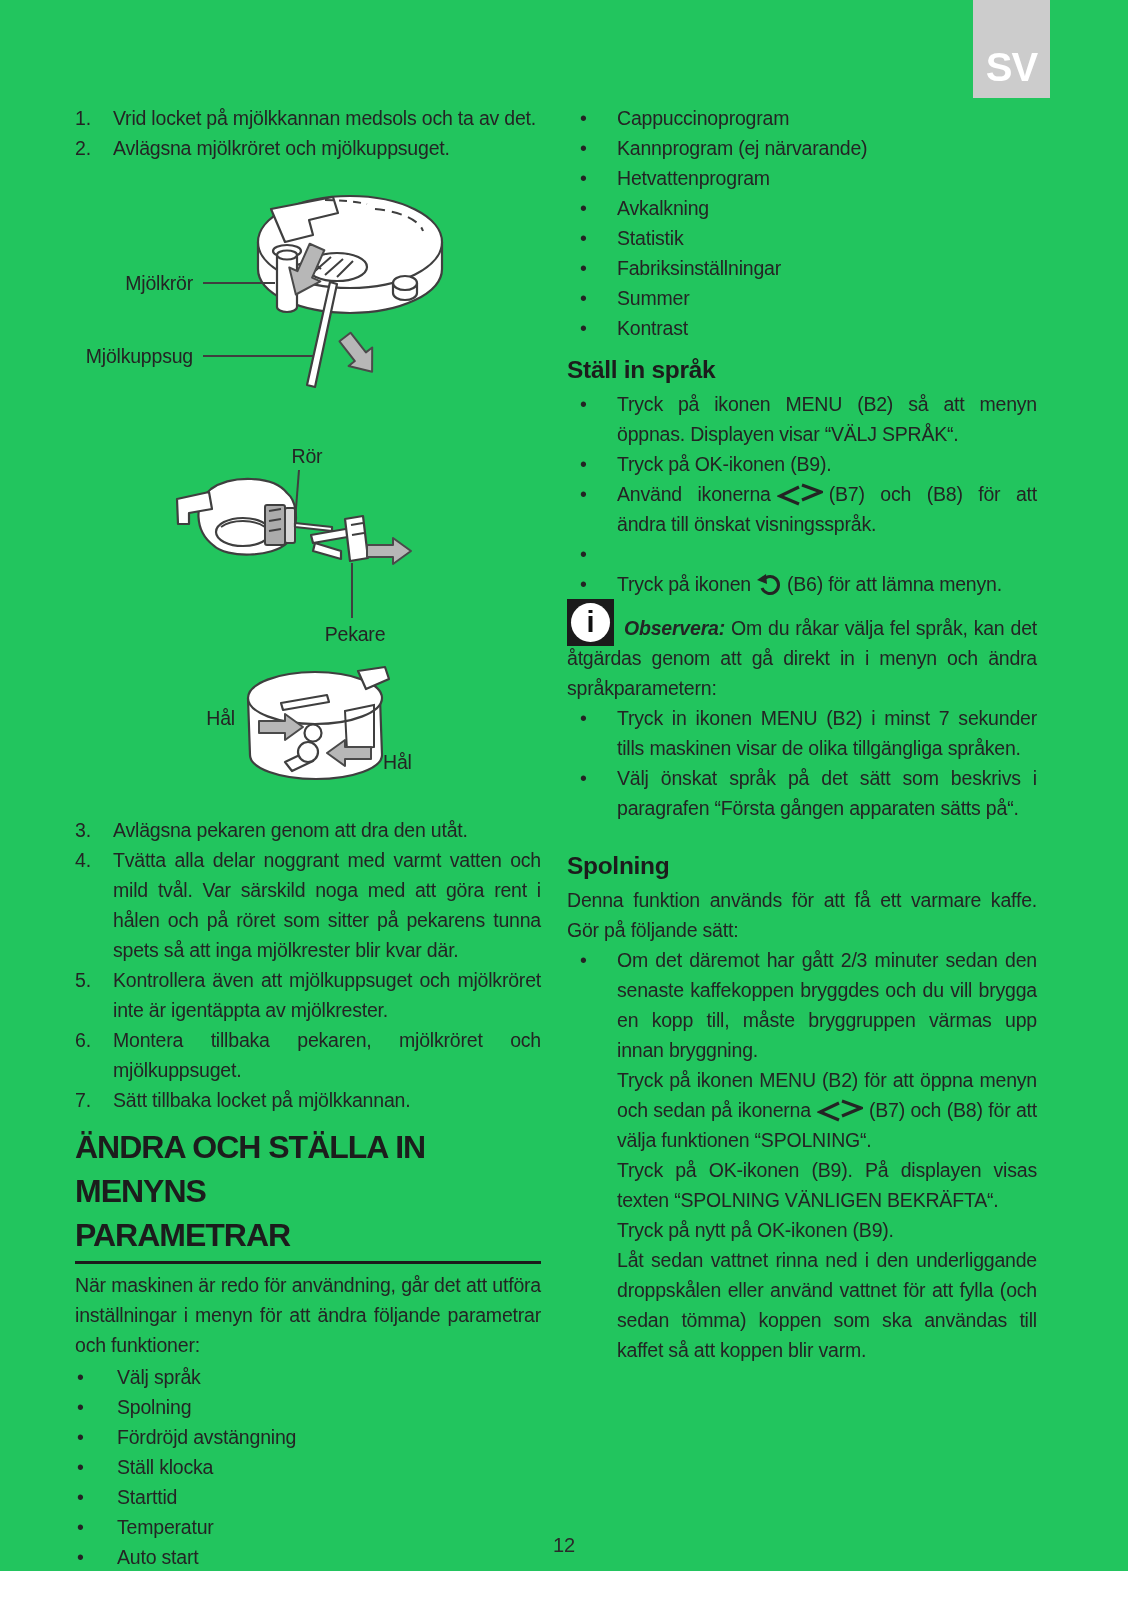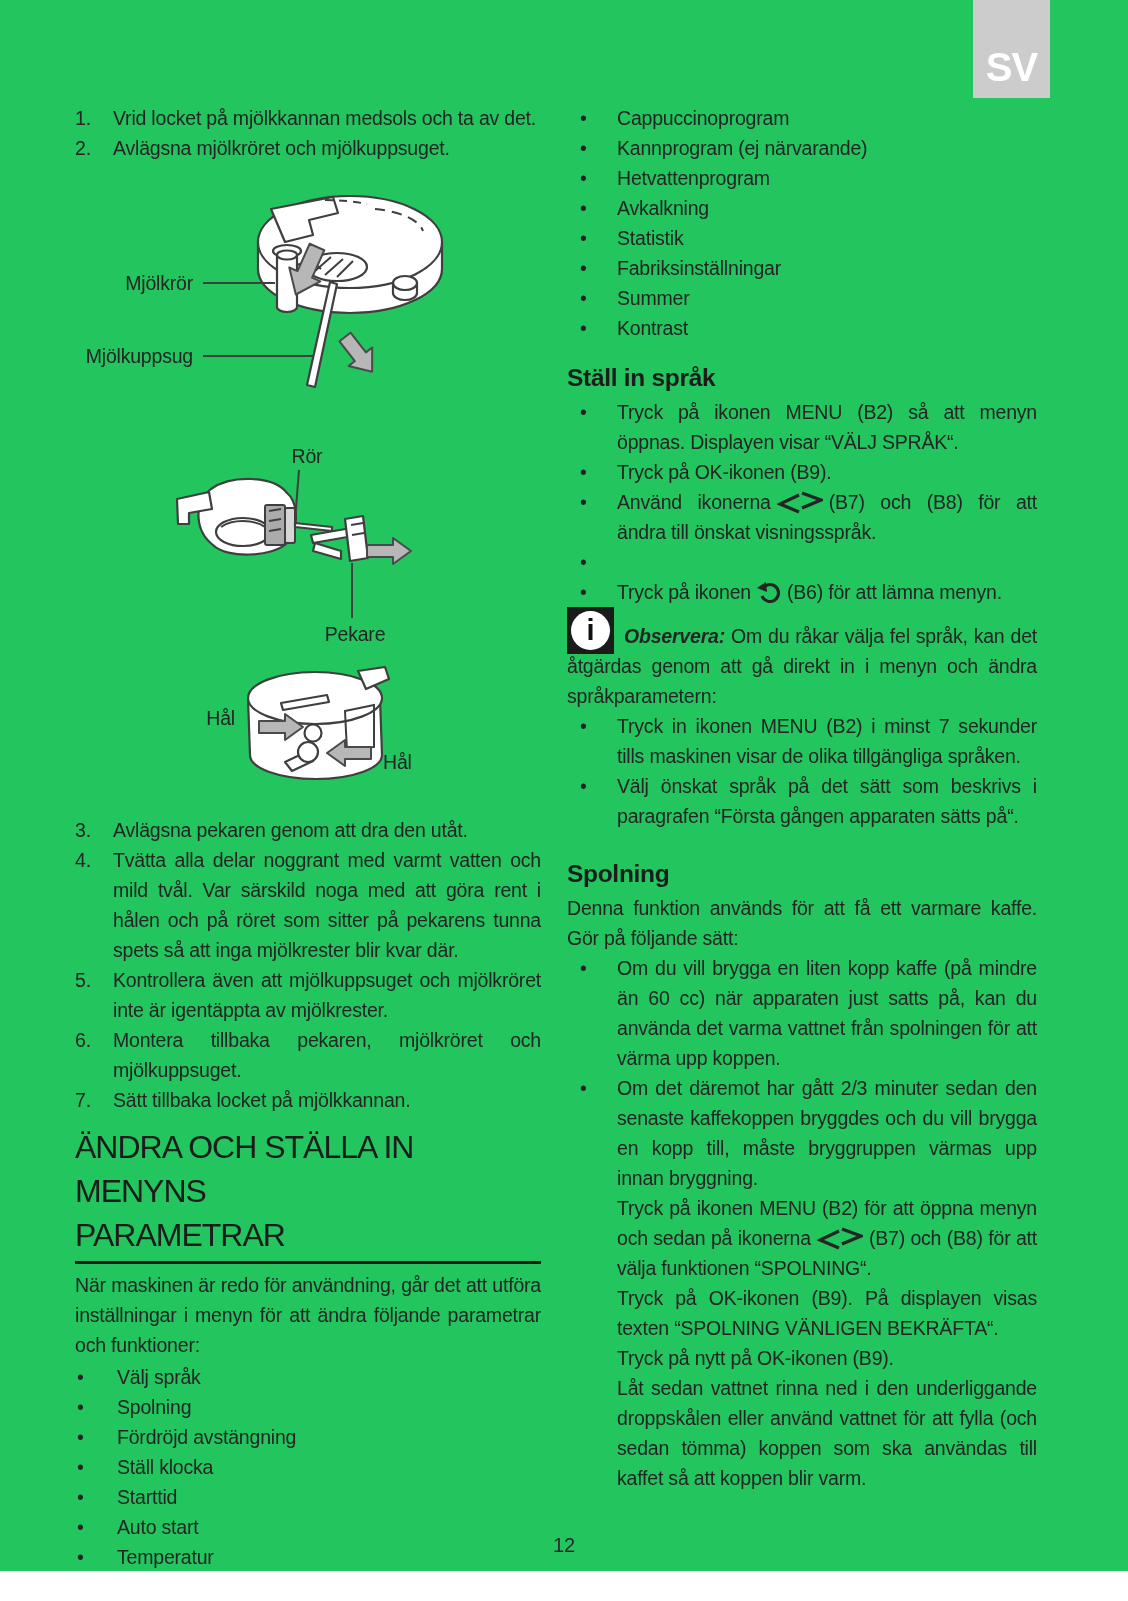--- a/index.html
+++ b/index.html
@@ -18,26 +18,26 @@
   .rcol{left:567px;width:470px;}
   .row{display:flex;}
   .num{flex:none;width:38px;}
   .b{flex:none;width:40px;padding-left:2px;}
   .b::before{content:"\2022";}
   .rcol .row{padding-left:13px;box-sizing:border-box;}
   .rcol .b{width:37px;padding-left:0;}
   .t{flex:1;text-align:justify;}
   .just{text-align:justify;margin:0;}
   .bigtitle{
-    font-size:32px;line-height:44px;font-weight:normal;letter-spacing:-1px;color:#1c1c1c;
+    font-size:32px;line-height:44px;font-weight:bold;letter-spacing:-1px;color:#1c1c1c;
     border-bottom:3px solid #1c1c1c;padding-bottom:4px;margin:10px 0 6px 0;
   }
   .bigtitle .l1{display:block;text-align-last:justify;}
   .bigtitle .l2{display:block;}
-  .h2{font-size:24.5px;line-height:34px;font-weight:bold;letter-spacing:-0.3px;color:#1c1c1c;margin:18px 0 2px 0;}
+  .h2{font-size:24.5px;line-height:34px;font-weight:bold;letter-spacing:-0.3px;color:#1c1c1c;margin:10px 0 2px 0;}
   .fig{position:relative;}
   .fig svg{display:block;}
   .figlabel{position:absolute;font-size:19.5px;line-height:22px;white-space:nowrap;}
   .cont{margin-left:50px;}
   .inlineicon{display:inline-block;vertical-align:-6px;margin:0 6px;}
   .inlineicon.small{vertical-align:-5px;margin:0 5px;}
   .note{margin-top:14px;}
   .noteicon{
     float:left;width:47px;height:47px;background:#1b1b1b;
     margin:-14px 10px -4px 0;
@@ -185,25 +185,25 @@
       <div class="row">
           <span class="b"></span>
           <span class="t">Ställ klocka</span>
         </div>
       <div class="row">
           <span class="b"></span>
           <span class="t">Starttid</span>
         </div>
       <div class="row">
           <span class="b"></span>
+          <span class="t">Temperatur</span>
+        </div>
+      <div class="row">
+          <span class="b"></span>
           <span class="t">Auto start</span>
-        </div>
-      <div class="row">
-          <span class="b"></span>
-          <span class="t">Temperatur</span>
         </div>
       <div class="row">
           <span class="b"></span>
           <span class="t">Vattenhårdhet</span>
         </div>
 
     </div>
   </div>
 
   <div class="col rcol">
@@ -289,24 +289,20 @@
         <span class="t">Välj önskat språk på det sätt som beskrivs i paragrafen “Första gången apparaten sätts på“.</span>
       </div>
     </div>
 
     <div class="h2" style="margin-top:26px;">Spolning</div>
     <p class="just">Denna funktion används för att få ett varmare kaffe. Gör på följande sätt:</p>
 
     <div>
       <div class="row">
         <span class="b"></span>
-        <span class="t">Om du vill brygga en liten kopp kaffe (på mindre än 60 cc) när apparaten just satts på, kan du använda det varma vattnet från spolningen för att värma upp koppen.</span>
-      </div>
-      <div class="row">
-        <span class="b"></span>
         <span class="t">Om det däremot har gått 2/3 minuter sedan den senaste kaffekoppen bryggdes och du vill brygga en kopp till, måste bryggruppen värmas upp innan bryggning.</span>
       </div>
       <div class="cont just"><span>Tryck på ikonen MENU (B2) för att öppna menyn och sedan på ikonerna</span><svg class="inlineicon" width="46" height="24" viewBox="0 0 46 24">
             <polyline points="22,4 3,13 22,21" fill="none" stroke="#242424" stroke-width="3.2"></polyline>
             <polyline points="25,2 44,9 25,17" fill="none" stroke="#242424" stroke-width="3.2"></polyline>
           </svg><span>(B7) och (B8) för att välja funktionen “SPOLNING“.</span></div>
       <div class="cont just">Tryck på OK-ikonen (B9). På displayen visas texten “SPOLNING VÄNLIGEN BEKRÄFTA“.</div>
       <div class="cont just">Tryck på nytt på OK-ikonen (B9).</div>
       <div class="cont just">Låt sedan vattnet rinna ned i den underliggande droppskålen eller använd vattnet för att fylla (och sedan tömma) koppen som ska användas till kaffet så att koppen blir varm.</div>
     </div>

